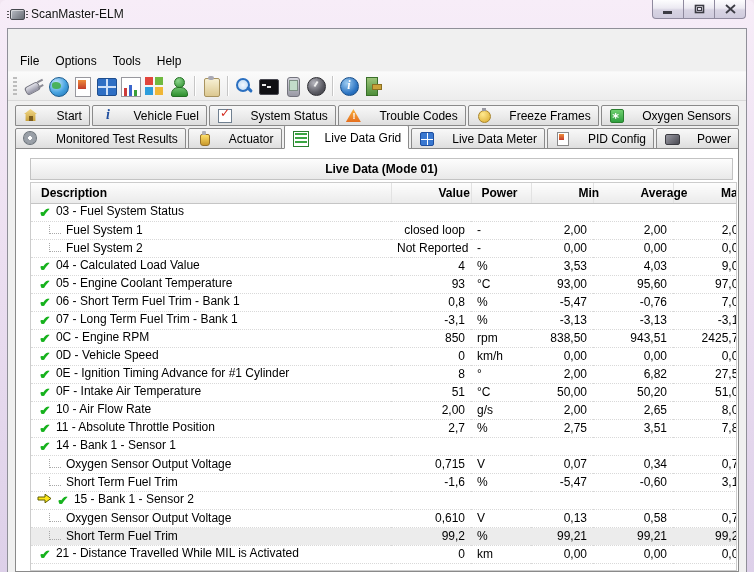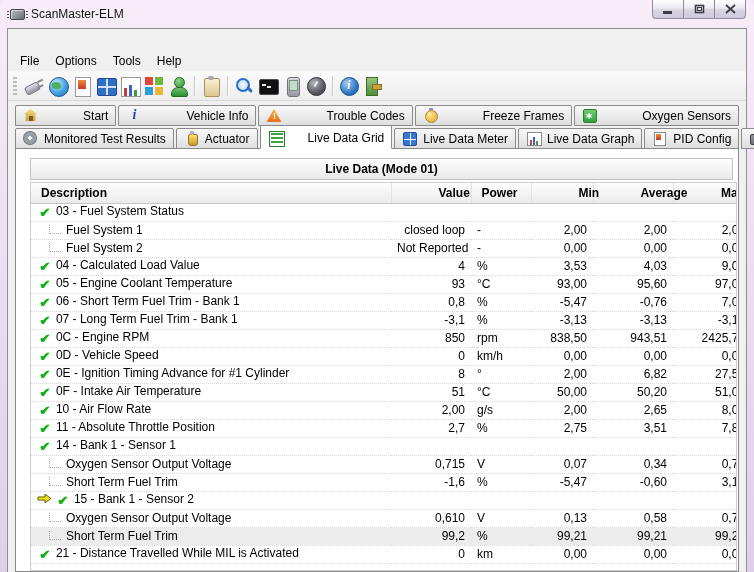--- a/index.html
+++ b/index.html
@@ -97,21 +97,21 @@
 
   
   .tabs-wrap { flex:1; display:flex; flex-direction:column; padding:4px 7px 0 7px; min-height:0; }
   .tab-row { display:flex; }
   .tab { flex:1 1 auto; height:21px; display:flex; align-items:center; justify-content:space-between;
     white-space:nowrap; padding:0 7px; margin-right:2px; position:relative;
     background:linear-gradient(#f8f8f8,#ebebeb 55%,#dedede); border:1px solid #8a8a8a;
     border-radius:2px 2px 0 0; cursor:default; }
   .tab:last-child { margin-right:0; }
   .tab-row2 { margin-top:2px; }
-  .tab.active { background:#fff; border-bottom-color:#fff; height:24px; margin-top:-3px; z-index:3;gap:19px; }
+  .tab.active { background:#fff; border-bottom-color:#fff; height:24px; margin-top:-3px; z-index:3; }
   .tab-label { padding-top:1px; }
 
   .ticon { position:relative; width:16px; height:13px; margin-right:5px; flex:0 0 auto; }
   .ticon::before,.ticon::after { content:""; position:absolute; }
   .ticon-home::before { left:1px; top:0; width:13px; height:12px;
     background:linear-gradient(#f2d98a,#c9a23c);
     clip-path:polygon(50% 0,100% 42%,88% 42%,88% 100%,12% 100%,12% 42%,0 42%); }
   .ticon-home::after { left:6px; top:7px; width:4px; height:5px; background:#7a5c20; }
   .ticon-info::before { content:"i"; left:0; right:0; top:-2px; text-align:center; color:#1f4e9e;
     font:bold italic 14px "Liberation Serif",serif; }
@@ -233,21 +233,25 @@
       </div>
 
     <div class="tabs-wrap">
       <div class="tab-row tab-row1">
           <div class="tab">
             <span class="ticon ticon-home"></span>
             <span class="tab-label">Start</span>
           </div>
           <div class="tab">
             <span class="ticon ticon-info"></span>
-            <span class="tab-label">Vehicle Info</span>
+            <span class="tab-label">Vehicle Fuel</span>
+          </div>
+          <div class="tab">
+            <span class="ticon ticon-checkbox"></span>
+            <span class="tab-label">System Status</span>
           </div>
           <div class="tab">
             <span class="ticon ticon-warning"></span>
             <span class="tab-label">Trouble Codes</span>
           </div>
           <div class="tab">
             <span class="ticon ticon-freeze"></span>
             <span class="tab-label">Freeze Frames</span>
           </div>
           <div class="tab">
@@ -264,24 +268,20 @@
             <span class="ticon ticon-actuator"></span>
             <span class="tab-label">Actuator</span>
           </div>
           <div class="tab active">
             <span class="ticon ticon-livegrid"></span>
             <span class="tab-label">Live Data Grid</span>
           </div>
           <div class="tab">
             <span class="ticon ticon-meter"></span>
             <span class="tab-label">Live Data Meter</span>
-          </div>
-          <div class="tab">
-            <span class="ticon ticon-graph"></span>
-            <span class="tab-label">Live Data Graph</span>
           </div>
           <div class="tab">
             <span class="ticon ticon-pid"></span>
             <span class="tab-label">PID Config</span>
           </div>
           <div class="tab">
             <span class="ticon ticon-power"></span>
             <span class="tab-label">Power</span>
           </div>
         </div>

